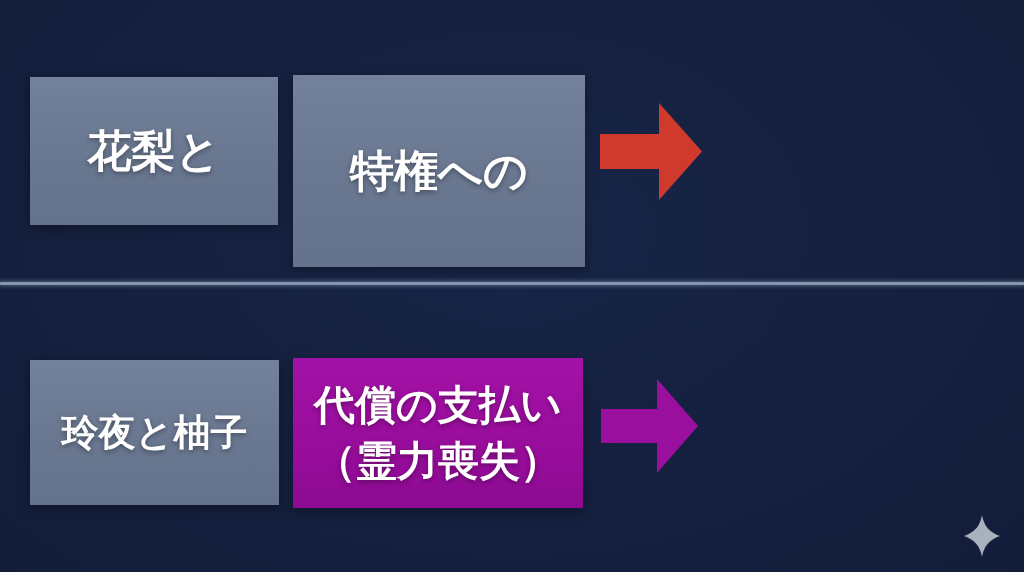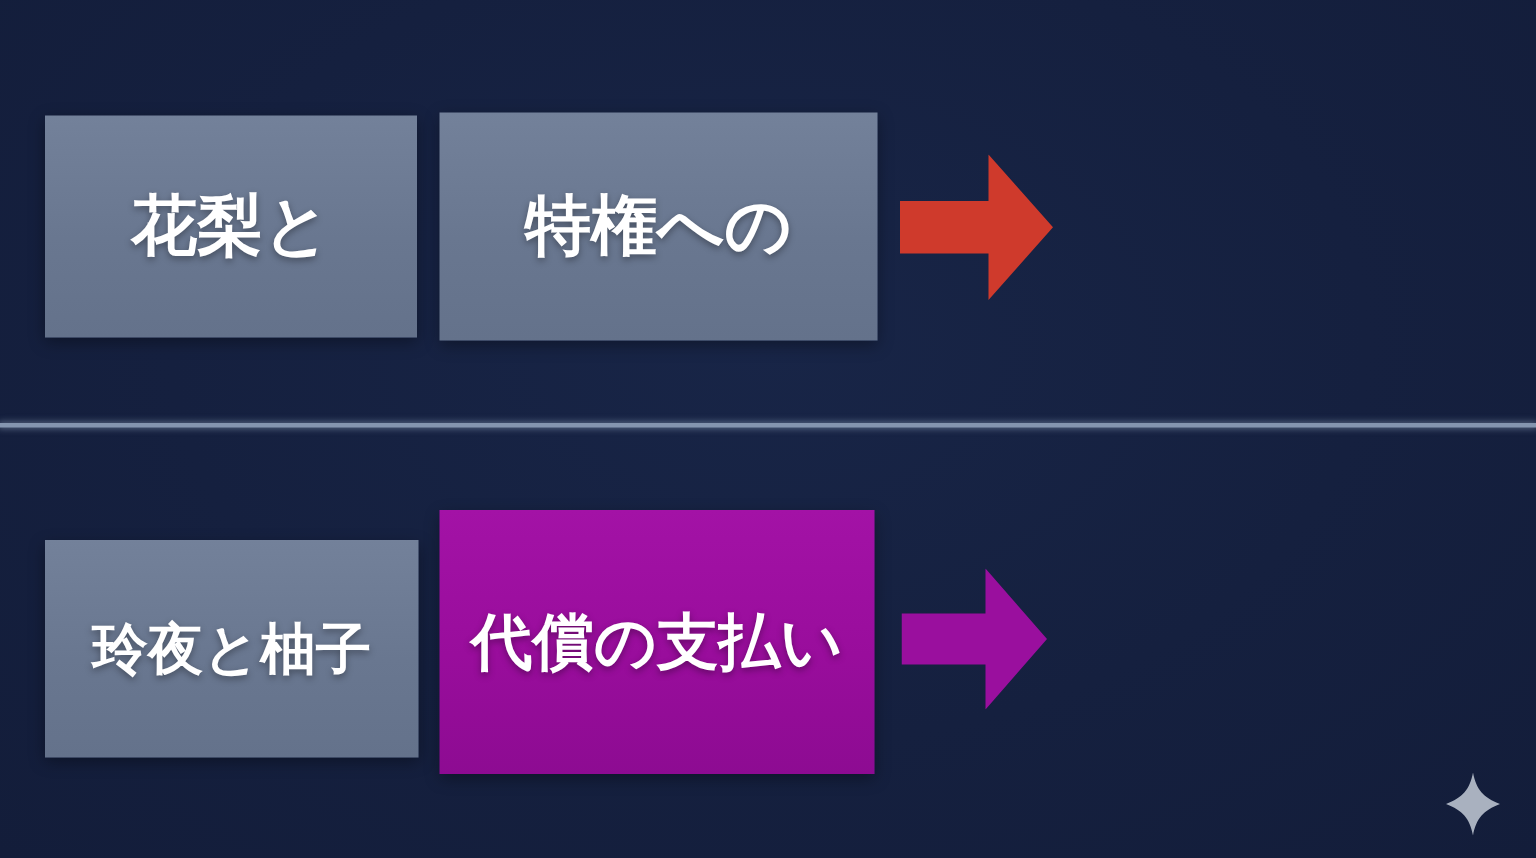--- a/index.html
+++ b/index.html
@@ -27,23 +27,23 @@
     text-shadow: 0 2px 5px rgba(0,0,0,0.35);
     box-shadow: 0 3px 10px rgba(0,0,0,0.35);
   }
   .box-gray {
     background: linear-gradient(180deg, #73819a 0%, #697790 55%, #64728b 100%);
   }
   .box-magenta {
     background: linear-gradient(180deg, #a312a6 0%, #990d9c 55%, #8d0b92 100%);
   }
   .subject1 { left: 30px;  top: 77px;  width: 248px; height: 148px; font-size: 44px; line-height: 56px; }
-  .cause1   { left: 293px; top: 75px;  width: 292px; height: 152px; font-size: 44px; line-height: 56px; }
+  .cause1   { left: 293px; top: 75px;  width: 292px; height: 192px; font-size: 44px; line-height: 56px; }
   .subject2 { left: 30px;  top: 360px; width: 249px; height: 145px; font-size: 37px; line-height: 50px; }
-  .cause2   { left: 293px; top: 340px; width: 290px; height: 176px; font-size: 41px; line-height: 56px; }
+  .cause2   { left: 293px; top: 358px; width: 290px; height: 150px; font-size: 41px; line-height: 56px; }
   .result2  { left: 702px; top: 349px; width: 295px; height: 166px; }
   .result2 .big   { font-size: 60px; line-height: 70px; }
   .result2 .small { font-size: 35px; line-height: 46px; }
   .result1-text {
     position: absolute;
     left: 700px; top: 98px; width: 320px; height: 112px;
     display: flex; align-items: center; justify-content: center;
     color: #d33b2e;
     font-size: 100px;
     font-weight: 900;
@@ -85,20 +85,21 @@
 
 
   <div class="divider"></div>
 
   <div class="box box-gray subject2">
     <span>玲夜と柚子</span>
   </div>
 
   <div class="box box-magenta cause2">
     <span>代償の支払い</span>
+    <span>（霊力喪失）</span>
   </div>
 
   <svg class="arrow arrow2" viewBox="0 0 97 94" aria-hidden="true">
     <polygon points="0,30 56,30 56,0 97,47 56,94 56,64 0,64" fill="#9a0f9e"></polygon>
   </svg>
 
 
   <svg class="sparkle" viewBox="0 0 36 42" aria-hidden="true">
     <path d="M18,0 C20,11 25,17 36,21 C25,25 20,31 18,42 C16,31 11,25 0,21 C11,17 16,11 18,0 Z" fill="#a9b1bf"></path>
   </svg>

